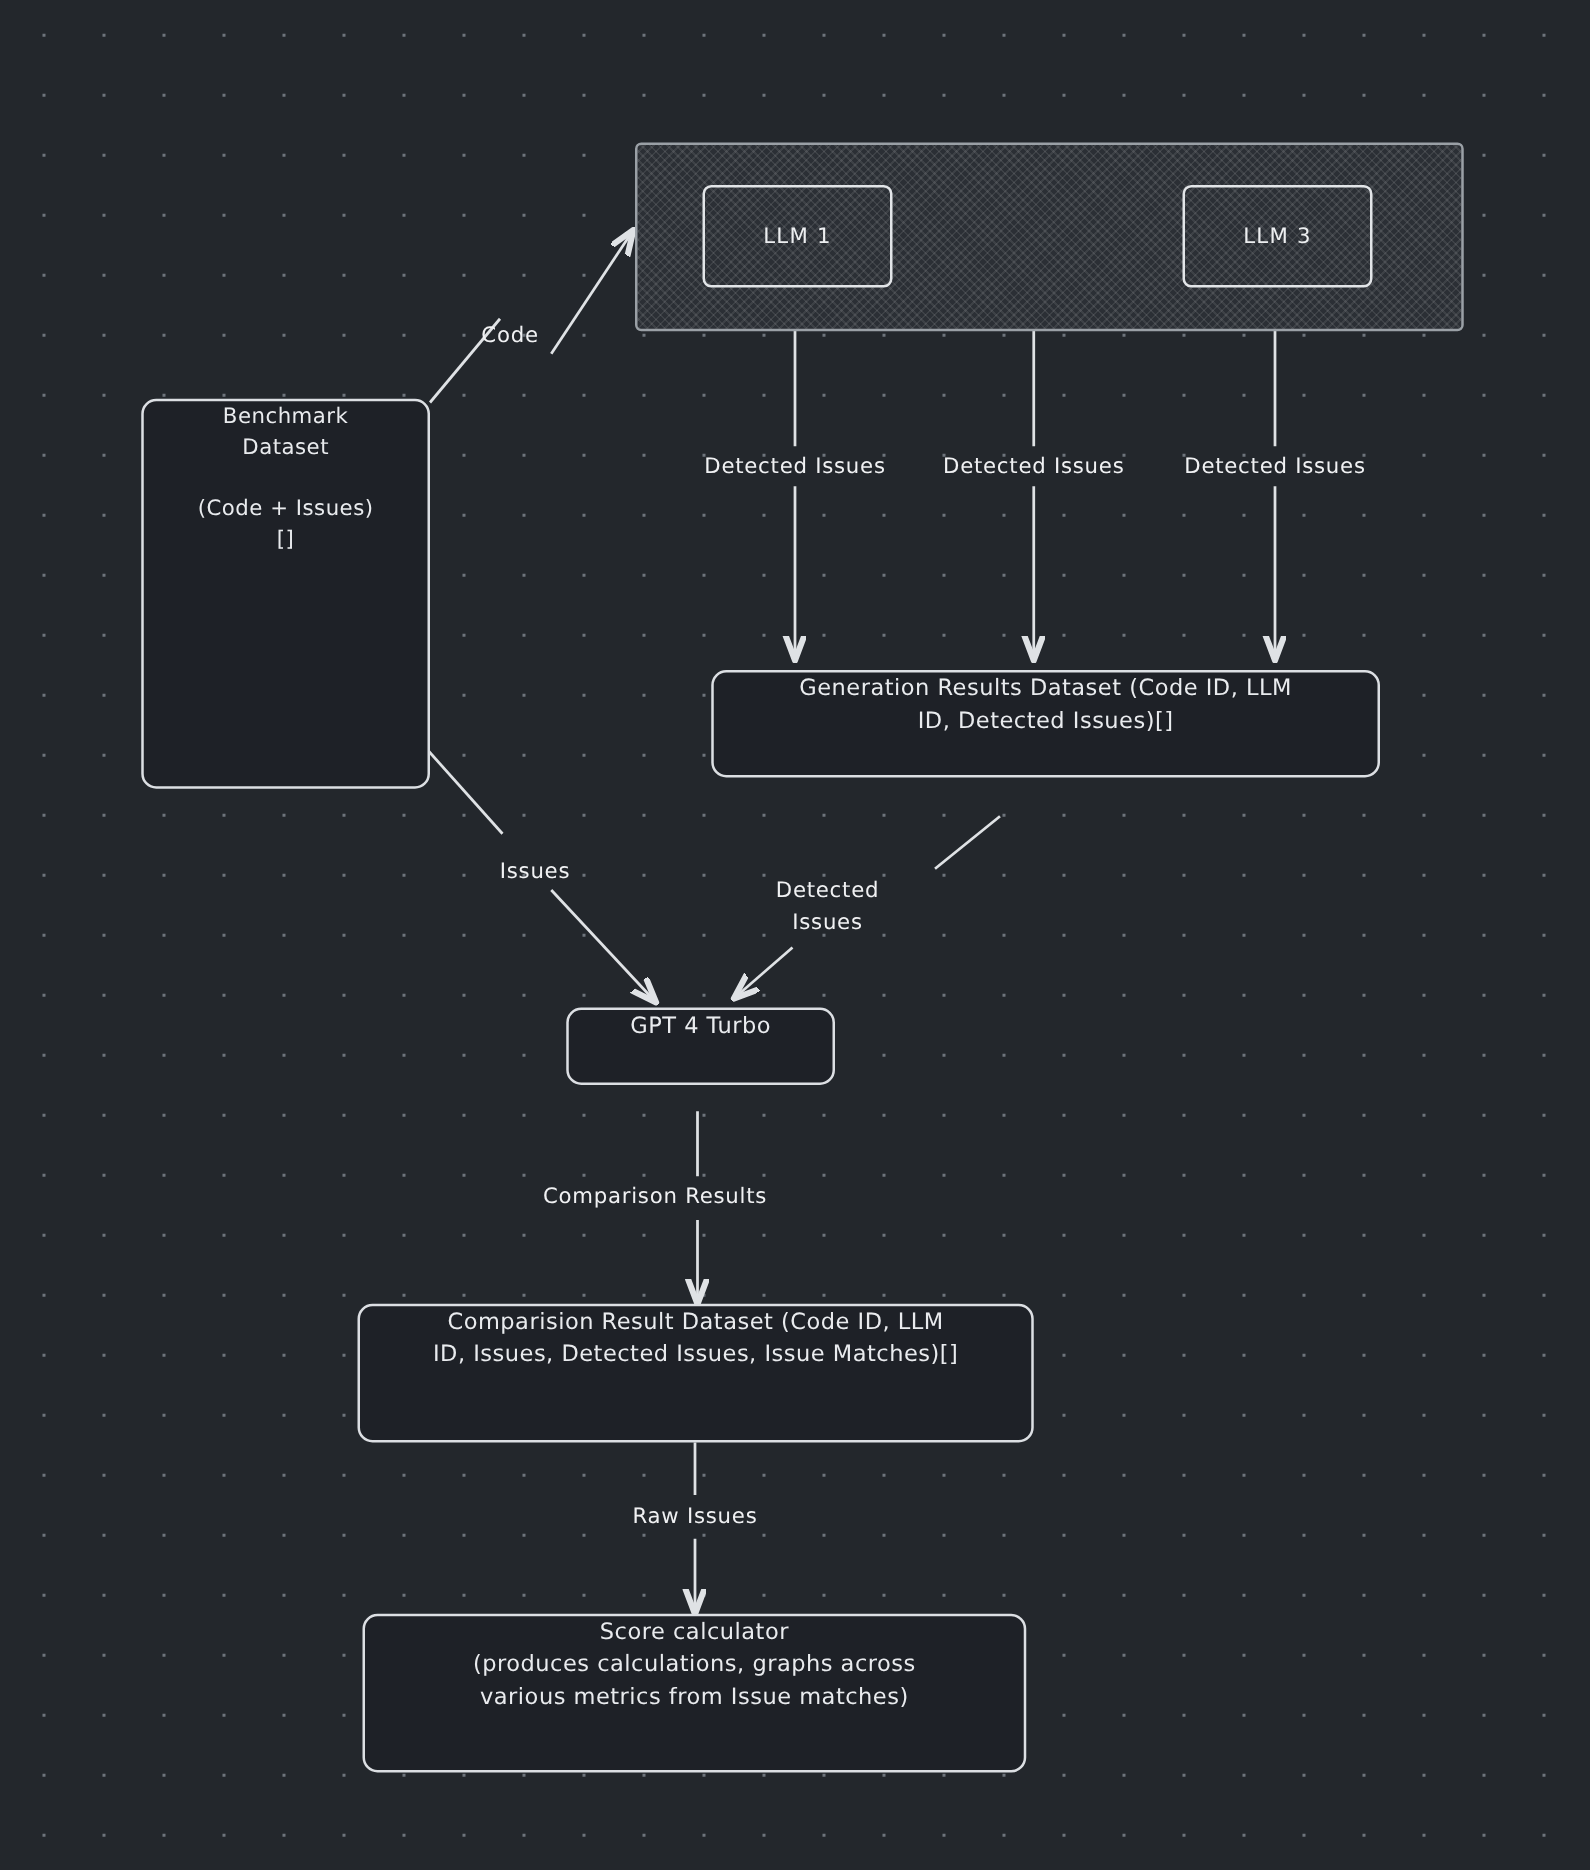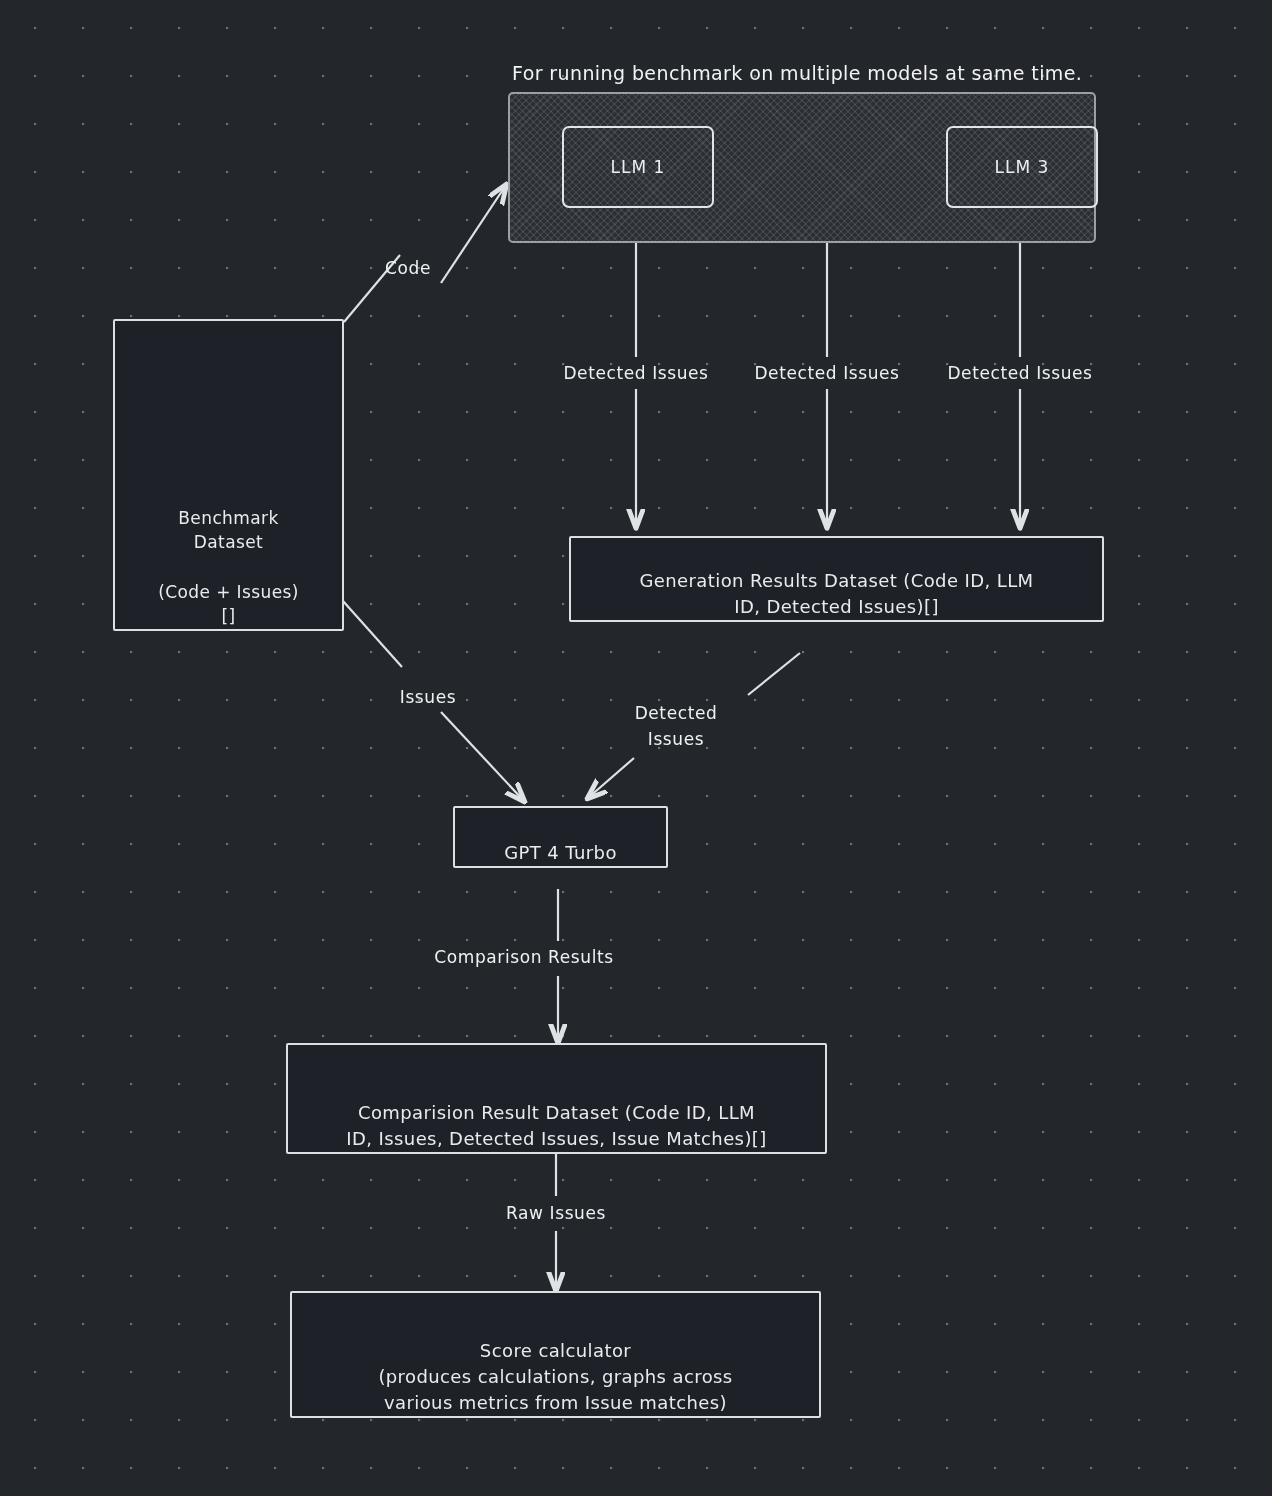--- a/index.html
+++ b/index.html
@@ -18,40 +18,40 @@
     overflow: hidden;
     font-family: "DejaVu Sans", sans-serif;
   }
 
   
   .node {
     position: absolute;
     box-sizing: border-box;
     background: #1e2127;
     border: 2.5px solid #dcdfe3;
-    border-radius: 2px;
+    border-radius: 12px;
     color: #e9ebee;
     display: flex;
-    align-items: flex-end;
+    align-items: flex-start;
     justify-content: center;
     text-align: center;
     letter-spacing: 0.4px;
   }
   .node .txt {
     line-height: 1.45;
     padding: 0 10px;
     white-space: pre-line;
   }
 
   
   #cluster {
     position: absolute;
     left: 508px;
-    top: 92px;
-    width: 588px;
+    top: 114px;
+    width: 663px;
     height: 151px;
     box-sizing: border-box;
     border: 2px solid #9aa0a6;
     border-radius: 5px;
     background-color: #2b2f35;
     background-image:
       repeating-linear-gradient(45deg, rgba(255,255,255,0.085) 0 1.5px, transparent 1.5px 5px),
       repeating-linear-gradient(-45deg, rgba(255,255,255,0.085) 0 1.5px, transparent 1.5px 5px);
   }
   .llm {
@@ -131,21 +131,20 @@
     <path d="M800,653 L748,695"></path>
     <path d="M634,758 L588,798" marker-end="url(#ah)"></path>
 
     <path d="M558,889 L558,941"></path>
     <path d="M558,976 L558,1042" marker-end="url(#ah)"></path>
 
     <path d="M556,1154 L556,1196"></path>
     <path d="M556,1231 L556,1290" marker-end="url(#ah)"></path>
   </svg>
 
-  <div id="diagram-title">For running benchmark on multiple models at same time.</div>
 
   <div id="cluster">
     <div class="llm" id="llm1">
       <span>LLM 1</span>
     </div>
     <div class="llm" id="llm3">
       <span>LLM 3</span>
     </div>
   </div>
 
@@ -178,20 +177,20 @@
   </div>
 
   <div class="edge-label" style="left:408px; top:269px;">Code</div>
 
   <div class="edge-label" style="left:636px; top:374px;">Detected Issues</div>
   <div class="edge-label" style="left:827px; top:374px;">Detected Issues</div>
   <div class="edge-label" style="left:1020px; top:374px;">Detected Issues</div>
 
   <div class="edge-label" style="left:428px; top:698px;">Issues</div>
 
-  <div class="edge-label" style="left:676px; top:726px;">Detected
+  <div class="edge-label" style="left:662px; top:726px;">Detected
 Issues</div>
 
   <div class="edge-label" style="left:524px; top:958px;">Comparison Results</div>
 
   <div class="edge-label" style="left:556px; top:1214px;">Raw Issues</div>
 
 </div>
 
 </body></html>

